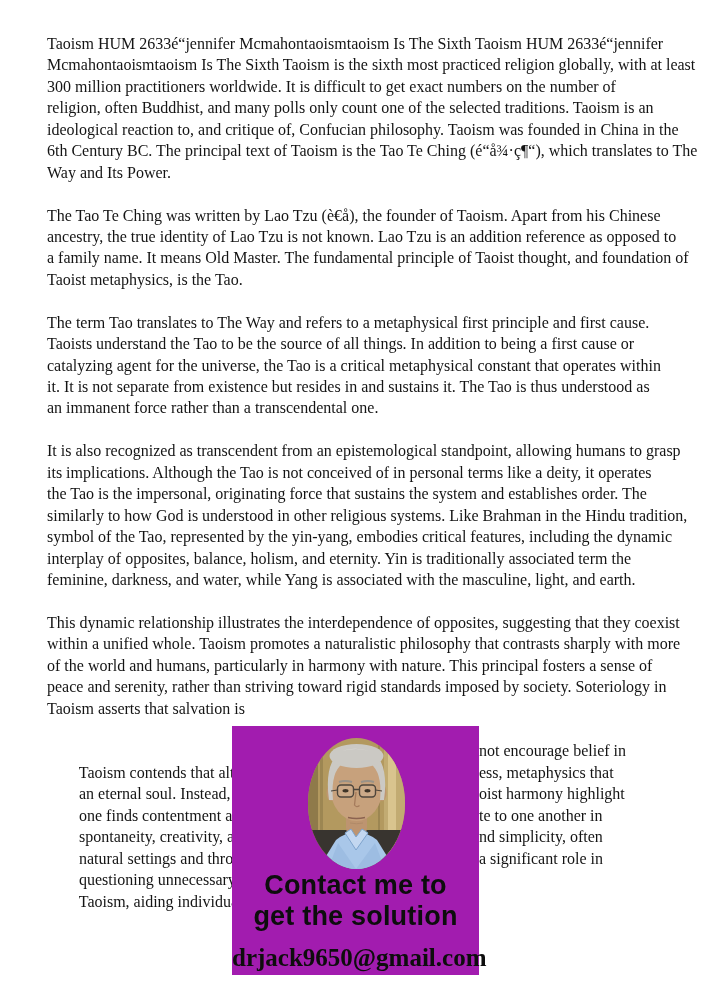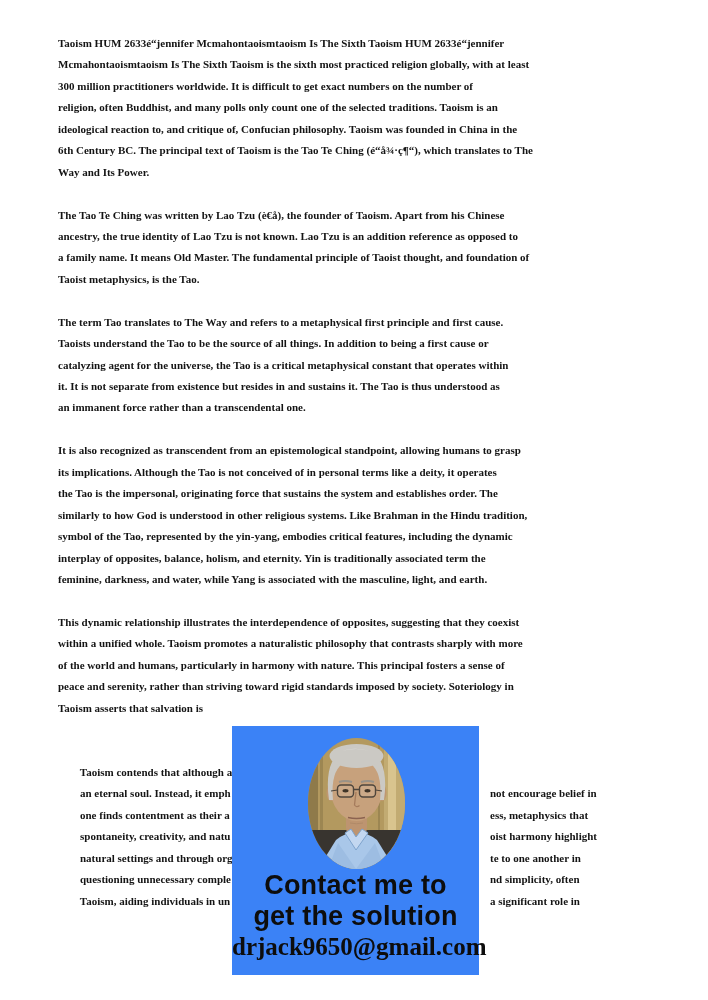--- a/index.html
+++ b/index.html
@@ -9,46 +9,44 @@
     font-family: "Liberation Serif", serif;
     position: relative;
     overflow: hidden;
   }
   .page {
     position: absolute; inset: 0;
     background: #ffffff;
   }
   .doc {
     position: absolute;
-    left: 58px; top: 33px;
+    left: 47px; top: 33px;
     width: 616px;
     color: #141414;
-    font-size: 11px;
+    font-size: 16px;
     line-height: 21.45px;
-    font-weight: bold;
   }
   .para { margin: 0 0 21.45px 0; }
   .para:last-child { margin-bottom: 0; }
   .line {
     white-space: pre;
     position: relative;
     height: 21.45px;
   }
   .right-frag {
     position: absolute;
     left: 432px; top: 0;
     white-space: pre;
-    margin-top: 43px;
   }
   
   .promo {
     position: absolute;
     left: 232px; top: 726px;
     width: 247px; height: 249px;
-    background: #3b82f6;
+    background: #a21caf;
     z-index: 5;
   }
   .portrait {
     position: absolute;
     left: 76px; top: 12px;
     width: 97px; height: 131px;
   }
   .promo-text {
     position: absolute;
     left: 0; right: 0; top: 144px;
@@ -60,21 +58,21 @@
     font-weight: bold;
     font-size: 27px;
     line-height: 31px;
     letter-spacing: 0.2px;
   }
   .promo-email {
     font-family: "Liberation Serif", serif;
     font-weight: bold;
     font-size: 25px;
     line-height: 30px;
-    margin-top: 0;
+    margin-top: 11px;
   }
 </style>
 </head>
 <body>
 
 <div class="page">
 
   <div class="doc">
 
     <div class="para">

